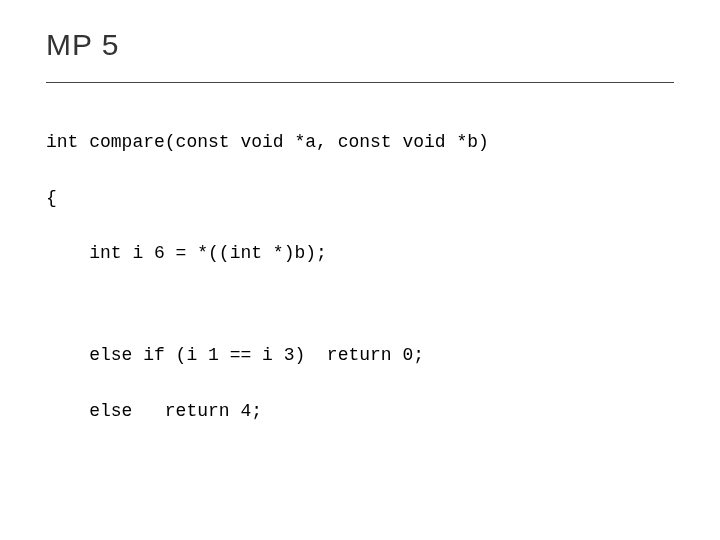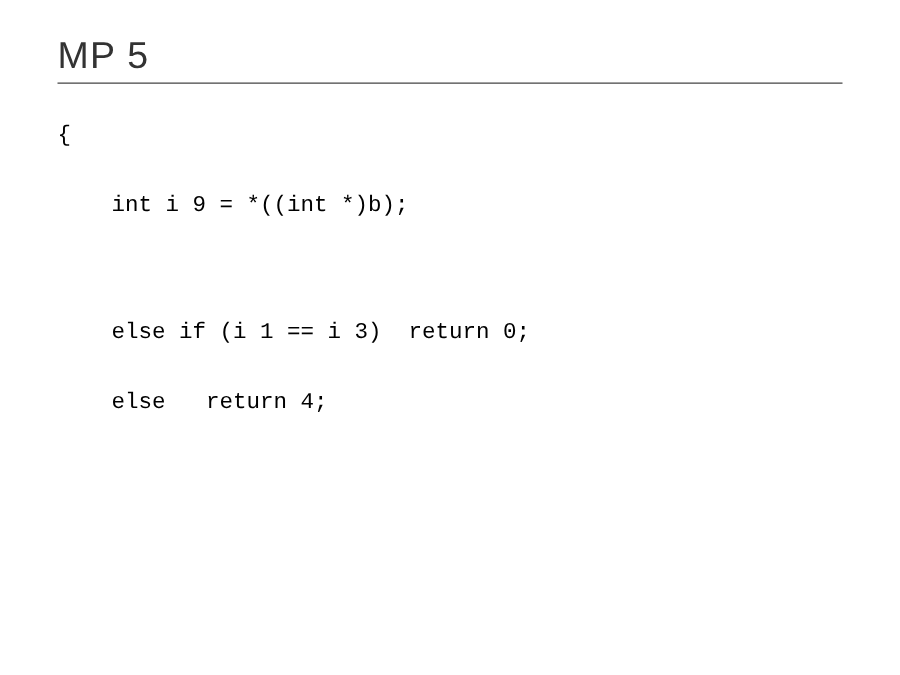--- a/index.html
+++ b/index.html
@@ -13,42 +13,43 @@
   }
   .slide {
     padding: 28px 46px;
     box-sizing: border-box;
   }
   .title {
     font-size: 30px;
     letter-spacing: 1px;
     color: #333;
     border-bottom: 1px solid #444;
-    padding-bottom: 4px;
-    margin-bottom: 1px;
+    padding-bottom: 20px;
+    margin-bottom: 18px;
     font-weight: 400;
   }
   .code {
     font-family: "Courier New", Courier, monospace;
     font-size: 18px;
     line-height: 1.55;
     white-space: pre;
     color: #000;
   }
   .blank { height: 1em; }
 </style>
 </head>
 <body>
 
 <div class="slide">
   <div class="title">MP 5</div>
 
   <div class="code">
+<div>int compare(const void *a, const void *b)</div>
 <div>{</div>
-<div>    int i 9 = *((int *)b);</div>
+<div>    int i 6 = *((int *)b);</div>
 <div class="blank"></div>
 <div>    else if (i 1 == i 3)  return 0;</div>
 <div>    else   return 4;</div>
 
 
 
 
   </div>
 </div>
 

